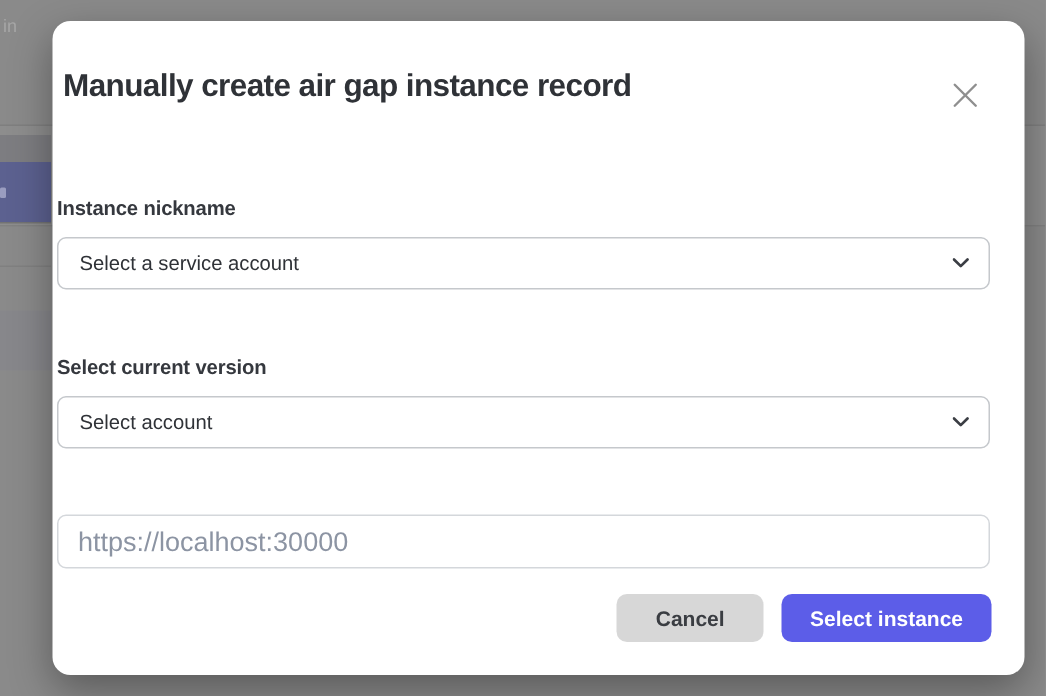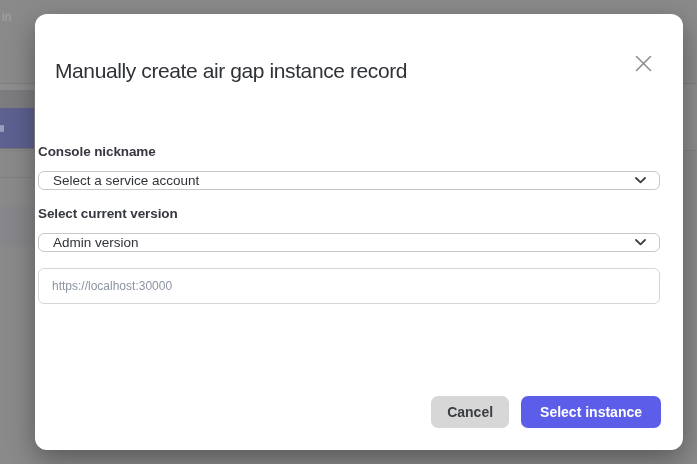--- a/index.html
+++ b/index.html
@@ -25,54 +25,54 @@
   .bg-band-low { position:absolute; left:0; top:207px; width:34px; height:40px; background:#87878b; }
 
   
   .modal {
     position:absolute; left:35px; top:14px; width:648px; height:436px;
     background:var(--modal-bg, #ffffff); border-radius:12px;
     box-shadow:0 10px 28px rgba(0,0,0,0.35);
     box-sizing:border-box; padding:26px 23px 22px 3px;
   }
   .modal-title {
-    margin:17px; font-size:21px; line-height:28px; font-weight:400;
+    margin:4px; font-size:21px; line-height:28px; font-weight:700;
     color:#2f3237; letter-spacing:-0.4px;
   }
   .close-btn {
     position:absolute; top:41px; right:32px; width:28px; height:28px;
     margin:-6px; background:none; border:none; padding:0; cursor:pointer;
     display:flex; align-items:center; justify-content:center;
   }
   .field { margin:0; }
   .field-1 { margin-top:59px; }
-  .field-2, .field-3 { margin-top:16px; }
+  .field-2, .field-3 { margin-top:44px; }
   .field-label {
     display:block; font-size:13.5px; line-height:16px; font-weight:700;
     color:#35383e; margin-bottom:11px; letter-spacing:-0.1px;
   }
   .select-box {
-    height:19px; box-sizing:border-box; border:1px solid #c5c8cc; border-radius:6px;
+    height:35px; box-sizing:border-box; border:1px solid #c5c8cc; border-radius:6px;
     background:#fff; display:flex; align-items:center; justify-content:space-between;
     padding:0 13px 0 14px; cursor:pointer;
   }
   .select-value { font-size:13.5px; color:#2f3237; }
   .text-input {
     display:block; width:100%; height:36px; box-sizing:border-box;
     border:1px solid #d4d7db; border-radius:6px; padding:0 13px;
-    font-size:12px; color:#2f3237; font-family:inherit; outline:none; background:#fff;
+    font-size:18px; color:#2f3237; font-family:inherit; outline:none; background:#fff;
   }
   .text-input::placeholder { color:#8c94a3; opacity:1; }
 
   .actions { position:absolute; right:22px; bottom:22px; display:flex; gap:12px; }
   .btn {
     height:32px; border:none; border-radius:7px; font-size:14px; font-weight:700;
     font-family:inherit; cursor:pointer; display:flex; align-items:center;
   }
-  .btn-cancel { background:var(--cancel-bg, #d7d7d7); color:#3a3d42; padding:0 16px; }
+  .btn-cancel { background:var(--cancel-bg, #d7d7d7); color:#3a3d42; padding:0 26px; }
   .btn-primary { background:var(--accent, #5c5de8); color:var(--accent-text, #ffffff); padding:0 19px; }
 </style>
 </head>
 <body>
 
 <div class="screen">
 
   <div>
     <span class="bg-text">in</span>
     <div class="bg-band-mid"></div>
@@ -94,35 +94,35 @@
     <button class="close-btn" aria-label="Close">
       <span style="display:flex;">
         <svg width="17" height="17" viewBox="0 0 17 17">
           <line x1="1.5" y1="1.5" x2="15.5" y2="15.5" stroke="#8f8f8f" stroke-width="1.6" stroke-linecap="round"></line>
           <line x1="15.5" y1="1.5" x2="1.5" y2="15.5" stroke="#8f8f8f" stroke-width="1.6" stroke-linecap="round"></line>
         </svg>
       </span>
     </button>
 
     <div class="field field-1">
-      <label class="field-label">Console nickname</label>
+      <label class="field-label">Instance nickname</label>
       <div class="select-box" role="combobox">
         <span class="select-value">Select a service account</span>
         <span style="display:flex;">
           <svg width="11" height="7" viewBox="0 0 11 7">
             <polyline points="1,1 5.5,5.4 10,1" fill="none" stroke="#3b3e44" stroke-width="1.8" stroke-linecap="round" stroke-linejoin="round"></polyline>
           </svg>
         </span>
       </div>
     </div>
 
     <div class="field field-2">
       <label class="field-label">Select current version</label>
       <div class="select-box" role="combobox">
-        <span class="select-value">Admin version</span>
+        <span class="select-value">Select account</span>
         <span style="display:flex;">
           <svg width="11" height="7" viewBox="0 0 11 7">
             <polyline points="1,1 5.5,5.4 10,1" fill="none" stroke="#3b3e44" stroke-width="1.8" stroke-linecap="round" stroke-linejoin="round"></polyline>
           </svg>
         </span>
       </div>
     </div>
 
     <div class="field field-3">
       <input class="text-input" type="text" placeholder="https://localhost:30000" style="">

